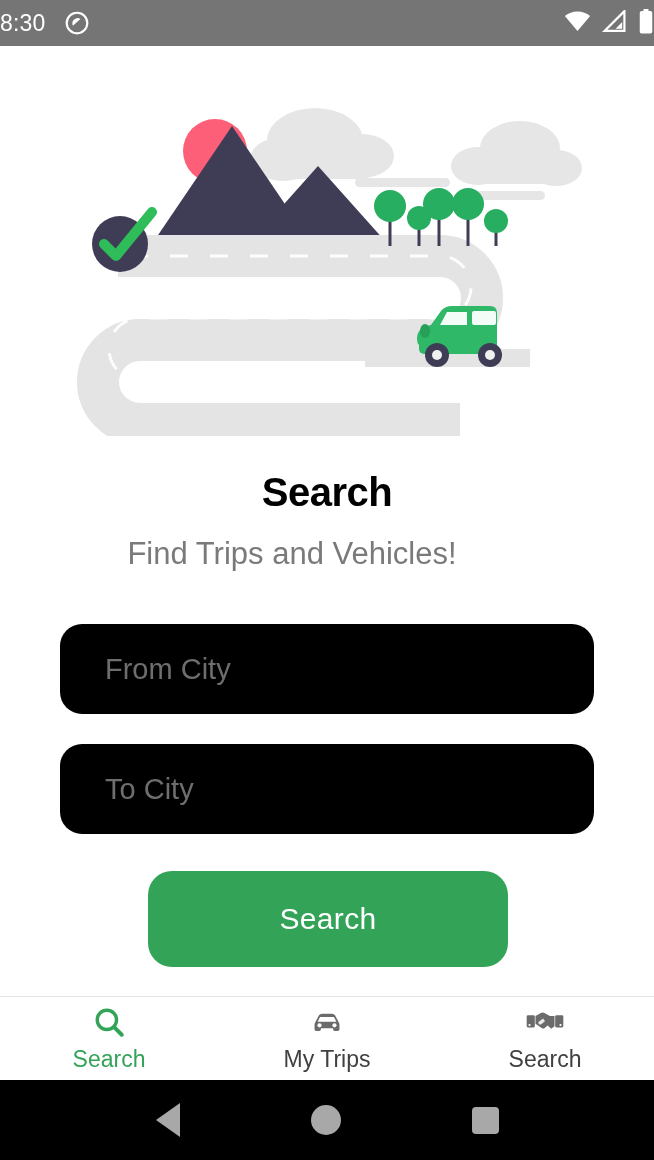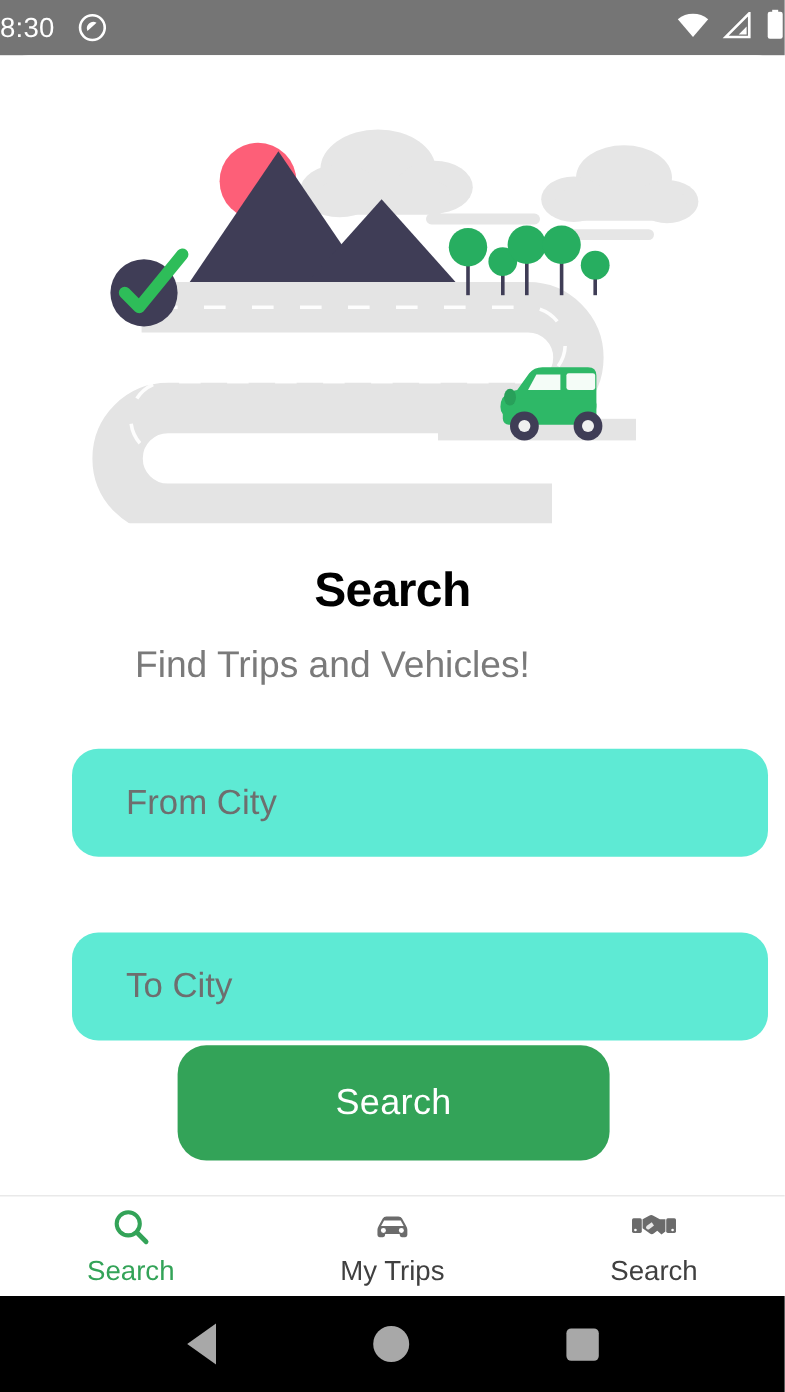--- a/index.html
+++ b/index.html
@@ -32,36 +32,36 @@
   
   .illustration { position:absolute; top:50px; left:0; width:654px; height:340px; }
 
   
   .title {
     position:absolute; top:424px; left:0; width:654px;
     text-align:center; font-size:40px; font-weight:bold; color:#000000;
     letter-spacing:-0.5px;
   }
   .subtitle {
-    position:absolute; top:490px; left:1px; width:552px;
+    position:absolute; top:490px; left:16px; width:552px;
     text-align:center; font-size:31px; color:#7a7a7a;
   }
 
   
   .field {
-    position:absolute; left:60px; width:580px; height:90px;
-    background:#5eead4; border-radius:22px;
+    position:absolute; left:60px; width:534px; height:90px;
+    background:#000000; border-radius:22px;
     display:flex; align-items:center; padding:0 45px;
     border:none; outline:none;
     font-family:"Liberation Sans", sans-serif;
     font-size:29px; color:#6e6e6e;
   }
   .field::placeholder { color:#6e6e6e; opacity:1; }
   #field-from { top:578px; }
-  #field-to   { top:698px;margin-top:33px; }
+  #field-to   { top:698px; }
 
   
   .search-btn {
     position:absolute; top:825px; left:148px; width:360px; height:96px;
     background:#33a358; border:none; border-radius:24px;
     color:#ffffff; font-size:30px;
     font-family:"Liberation Sans", sans-serif;
     cursor:pointer; letter-spacing:0.3px;
   }
 

